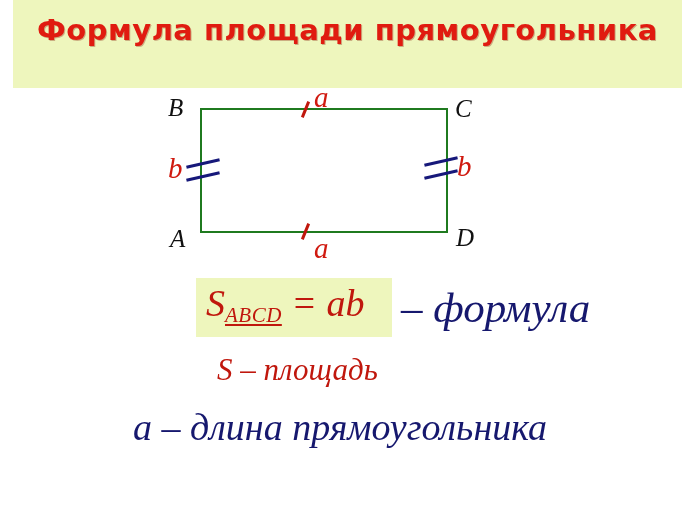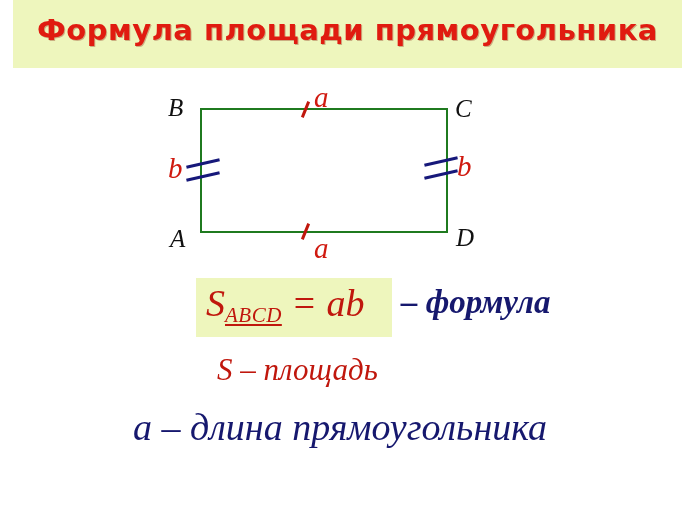--- a/index.html
+++ b/index.html
@@ -15,21 +15,21 @@
     overflow: hidden;
     font-family: "Liberation Serif", serif;
   }
 
   
   #title-banner {
     position: absolute;
     left: 13px;
     top: 0px;
     width: 669px;
-    height: 68px;
+    height: 88px;
     background: #eef6bd;
   }
   #title-text {
     position: absolute;
     left: 0;
     top: 13px;
     width: 669px;
     text-align: center;
     font-family: "DejaVu Sans", sans-serif;
     font-weight: bold;
@@ -141,25 +141,24 @@
     vertical-align: -6px;
     letter-spacing: 0.5px;
     text-decoration: underline;
   }
   #formula-caption {
     position: absolute;
     left: 205px;
     top: 6px;
     font-family: "Liberation Serif", serif;
     font-style: italic;
-    font-size: 33px;
+    font-size: 43px;
     color: #16186e;
     white-space: nowrap;
     line-height: 1.1;
-    font-weight: bold;
   }
 
   
   #legend-s {
     position: absolute;
     left: 217px;
     top: 352px;
     font-family: "Liberation Serif", serif;
     font-style: italic;
     font-size: 31px;

